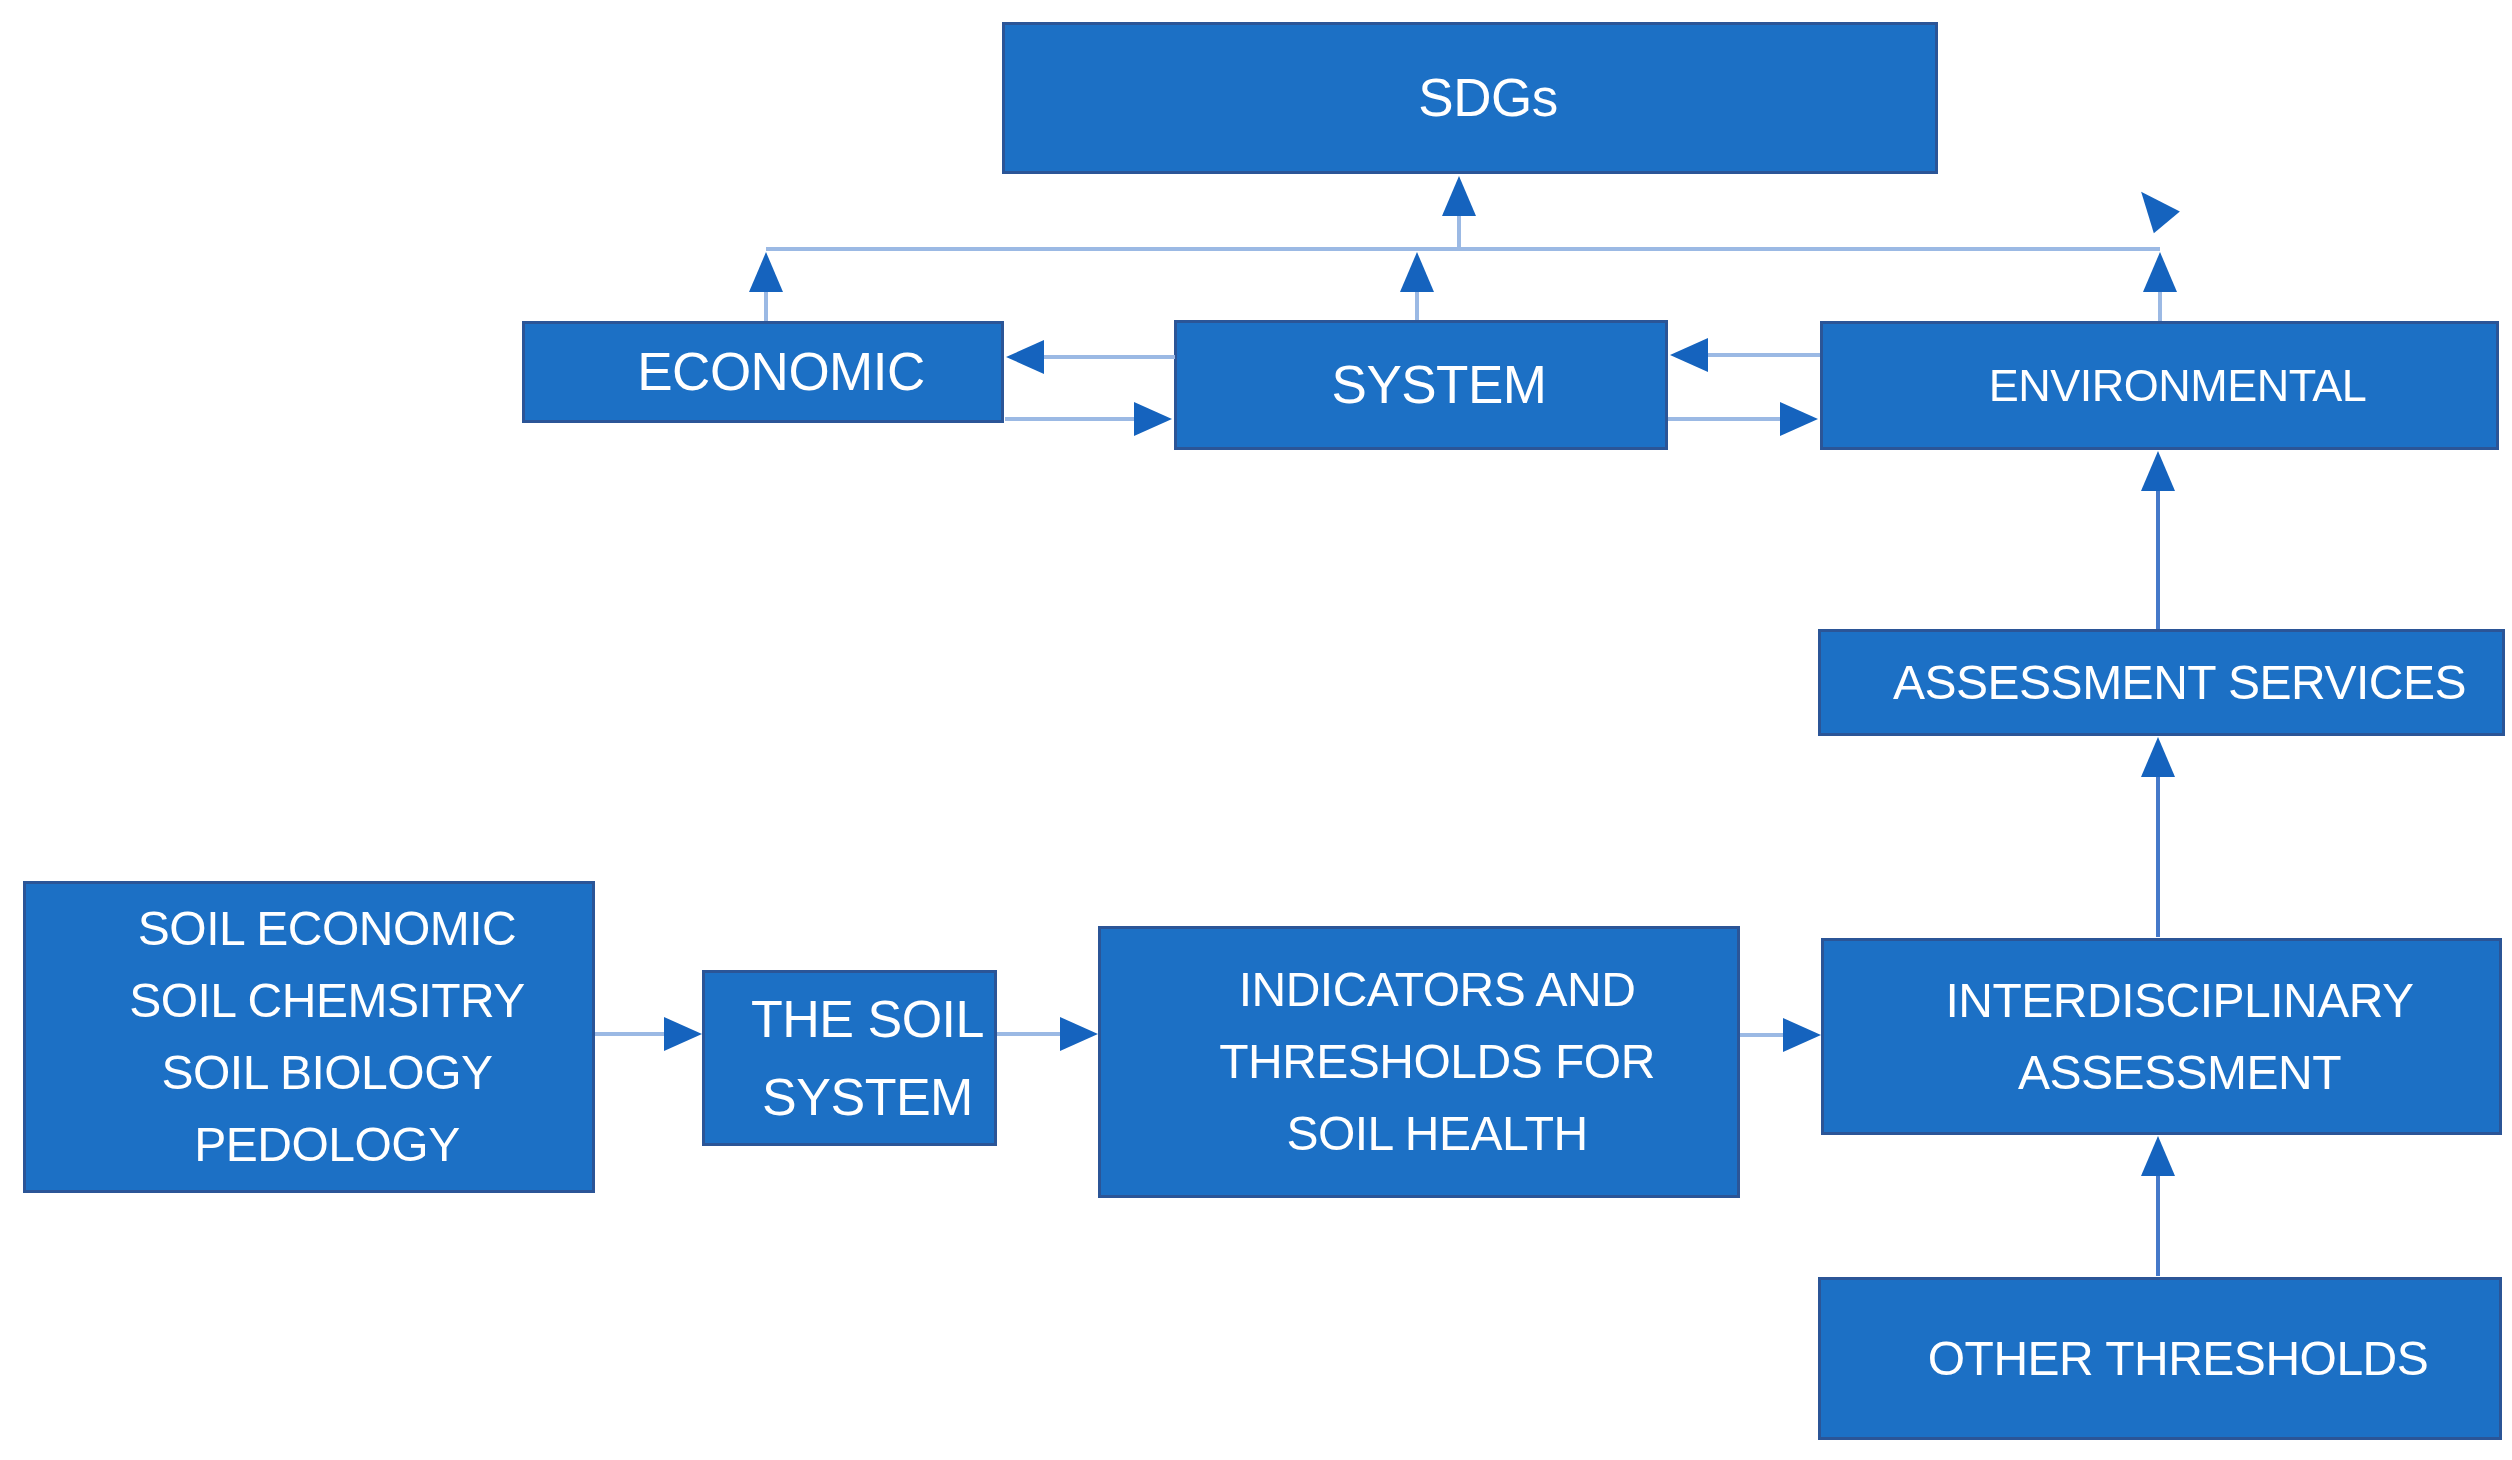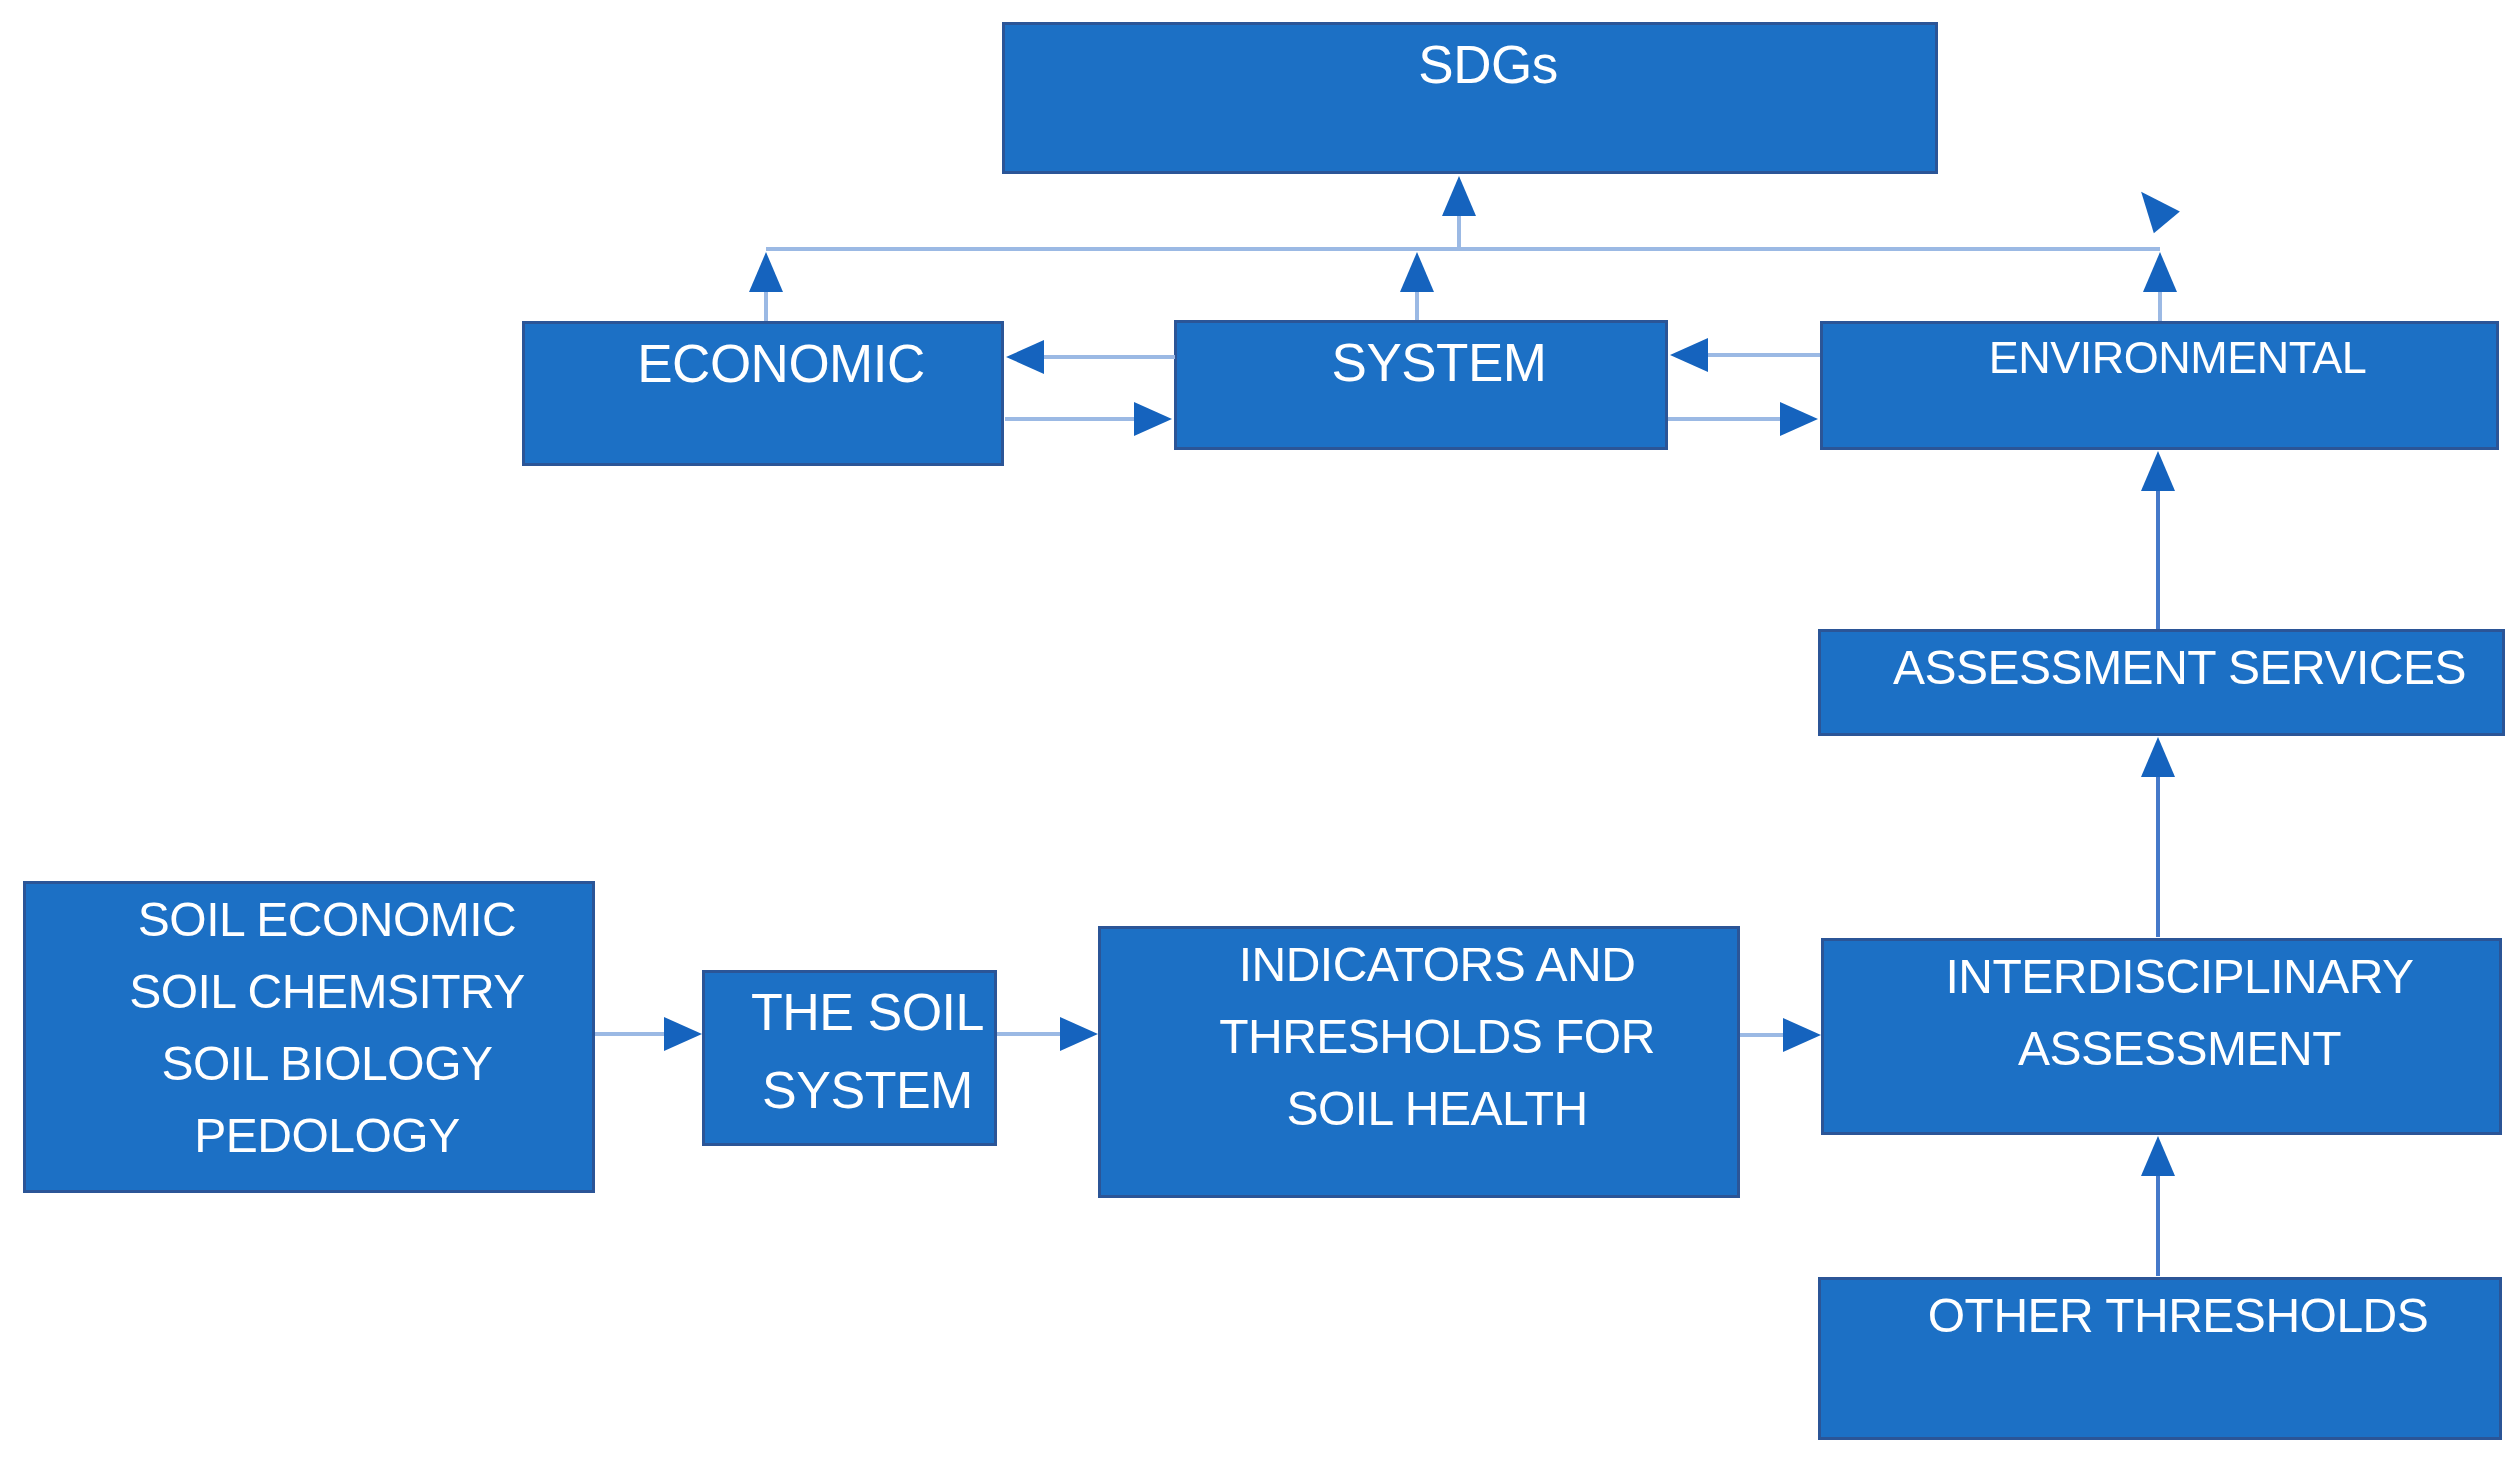--- a/index.html
+++ b/index.html
@@ -11,21 +11,21 @@
     --text:#FFFFFF;
     --background:#FFFFFF;
   }
   html,body{margin:0;padding:0;background:var(--background);}
   .canvas{
     position:relative;width:2512px;height:1461px;background:var(--background);
     font-family:"Liberation Sans", sans-serif;overflow:hidden;
   }
   .node{
     position:absolute;background:var(--box-fill);border:3.8px solid var(--box-border);
-    color:var(--text);display:flex;align-items:flex-start;justify-content:center;
+    color:var(--text);display:flex;align-items:center;justify-content:center;
     text-align:center;box-sizing:border-box;letter-spacing:-0.5px;padding-left:36px;
   }
   .node span{white-space:pre-line;line-height:1.5;}
   .h-line{position:absolute;height:3.8px;background:var(--line-light);}
   .v-line{position:absolute;width:3.8px;background:var(--line-light);}
   .v-line.med{background:var(--line-medium);}
   .arr-up{
     position:absolute;width:0;height:0;
     border-left:17px solid transparent;border-right:17px solid transparent;
     border-bottom:40px solid var(--arrowhead);
@@ -44,21 +44,21 @@
 </style>
 </head>
 <body>
 
 <div class="canvas">
 
   <div class="node" style="left:1002px;top:22px;width:936px;height:152px;font-size:53px">
     <span>SDGs</span>
   </div>
 
-  <div class="node" style="left:522px;top:321px;width:482px;height:145px;font-size:53px">
+  <div class="node" style="left:522px;top:321px;width:482px;height:102px;font-size:53px">
     <span>ECONOMIC</span>
   </div>
 
   <div class="node" style="left:1174px;top:320px;width:494px;height:130px;font-size:53px">
     <span>SYSTEM</span>
   </div>
 
   <div class="node" style="left:1820px;top:321px;width:679px;height:129px;font-size:45px">
     <span>ENVIRONMENTAL</span>
   </div>

